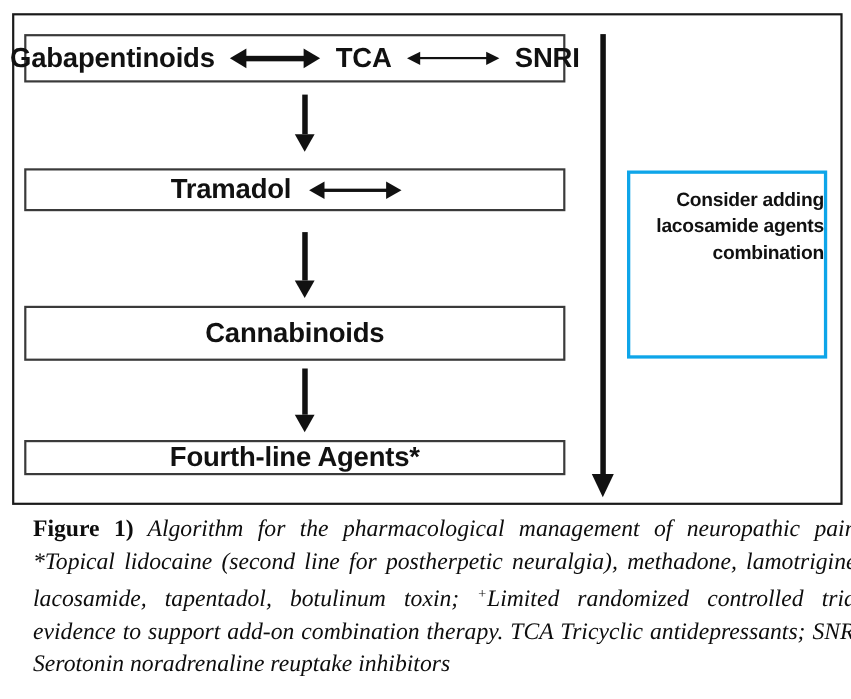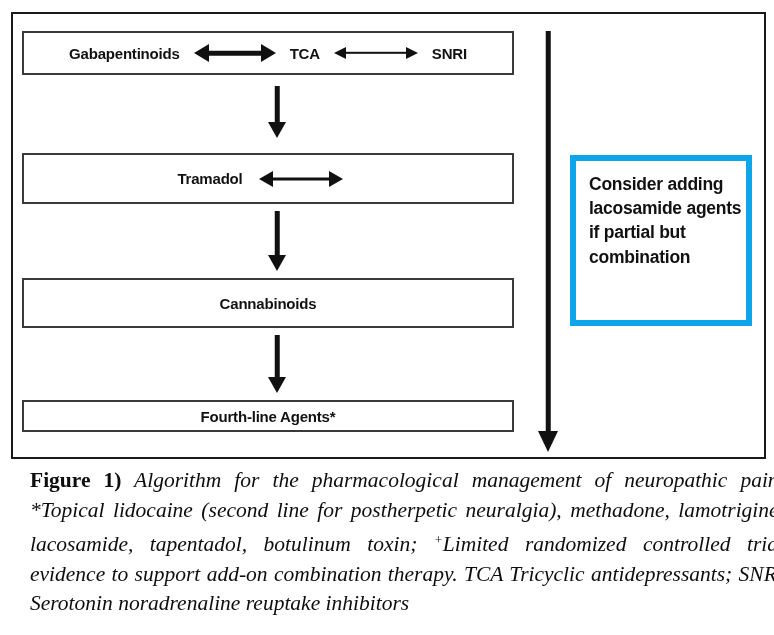--- a/index.html
+++ b/index.html
@@ -41,43 +41,44 @@
   }
   .flow-box .row {
     display: flex;
     align-items: center;
     justify-content: center;
     white-space: nowrap;
   }
   .node-label {
     font-family: "Liberation Sans", sans-serif;
     font-weight: bold;
-    font-size: 15px;
+    font-size: 25px;
     letter-spacing: -0.2px;
     color: #111111;
   }
 
   
   #box-line1 { left: 9px;  top: 17px;  width: 492px; height: 44px; }
-  #box-line2 { left: 9px;  top: 139px; width: 492px; height: 51px; }
+  #box-line2 { left: 9px;  top: 139px; width: 492px; height: 39px; }
   #box-line3 { left: 9px;  top: 264px; width: 492px; height: 50px; }
   #box-line4 { left: 9px;  top: 386px; width: 492px; height: 32px; }
 
   
   #box-note {
     position: absolute;
     left: 557px;
     top: 141px;
     width: 182px;
     height: 171px;
-    border: 6px solid #0ea5e9;
+    border: 3px solid #0ea5e9;
     box-sizing: border-box;
     background: #ffffff;
     display: block;
     padding: 11px 0 12px 13px;
+    text-align: right;
   }
   #box-note .note-line {
     font-family: "Liberation Sans", sans-serif;
     font-weight: bold;
     font-size: 17.5px;
     line-height: 24.2px;
     letter-spacing: -0.25px;
     color: #111111;
     white-space: nowrap;
   }
@@ -274,19 +275,18 @@
   </div>
 
   <div id="v-arrow-long">
     <span class="shaft"></span>
     <span class="head"></span>
   </div>
 
   <div id="box-note">
     <div class="note-line">Consider adding</div>
     <div class="note-line">lacosamide agents</div>
-    <div class="note-line">if partial but</div>
     <div class="note-line">combination</div>
   </div>
 
 </div>
 
 <div id="caption"><span class="cap-lead">Figure 1)</span><span class="cap-body"> Algorithm for the pharmacological management of neuropathic pain. *Topical lidocaine (second line for postherpetic neuralgia), methadone, lamotrigine, lacosamide, tapentadol, botulinum toxin; </span><sup class="cap-body">+</sup><span class="cap-body">Limited randomized controlled trial evidence to support add-on combination therapy. TCA Tricyclic antidepressants; SNRI Serotonin noradrenaline reuptake inhibitors</span></div>
 
 </body></html>

